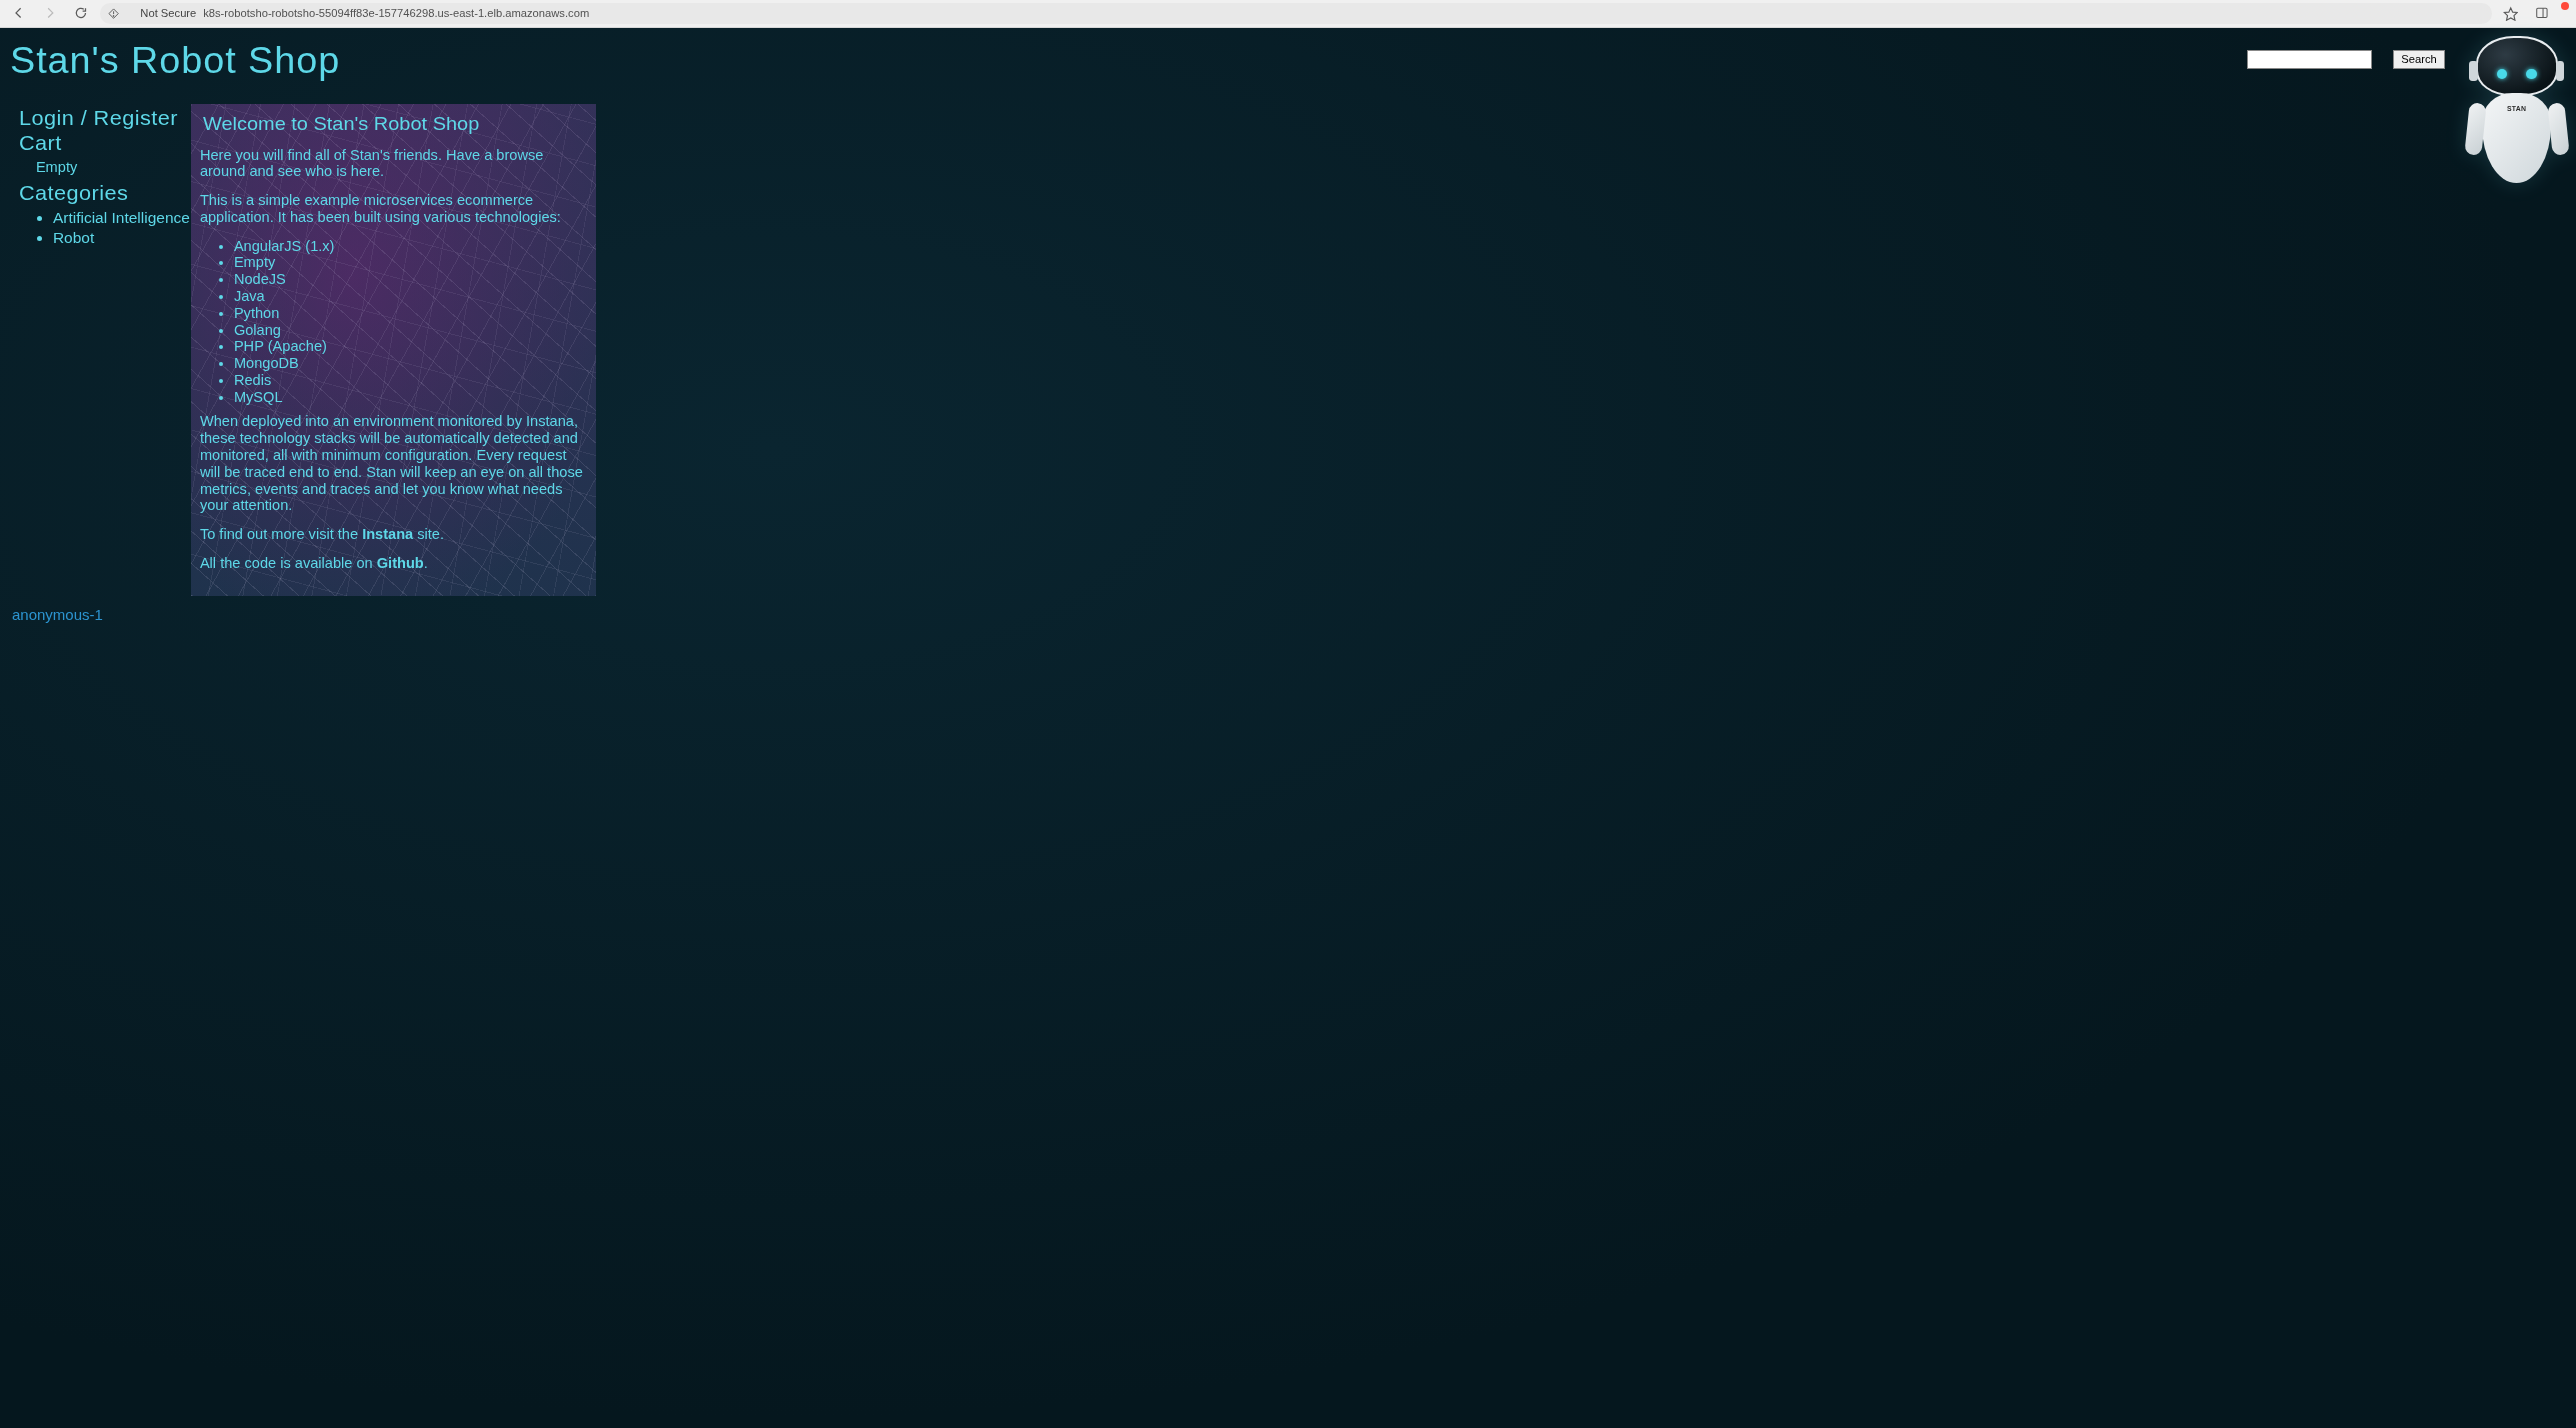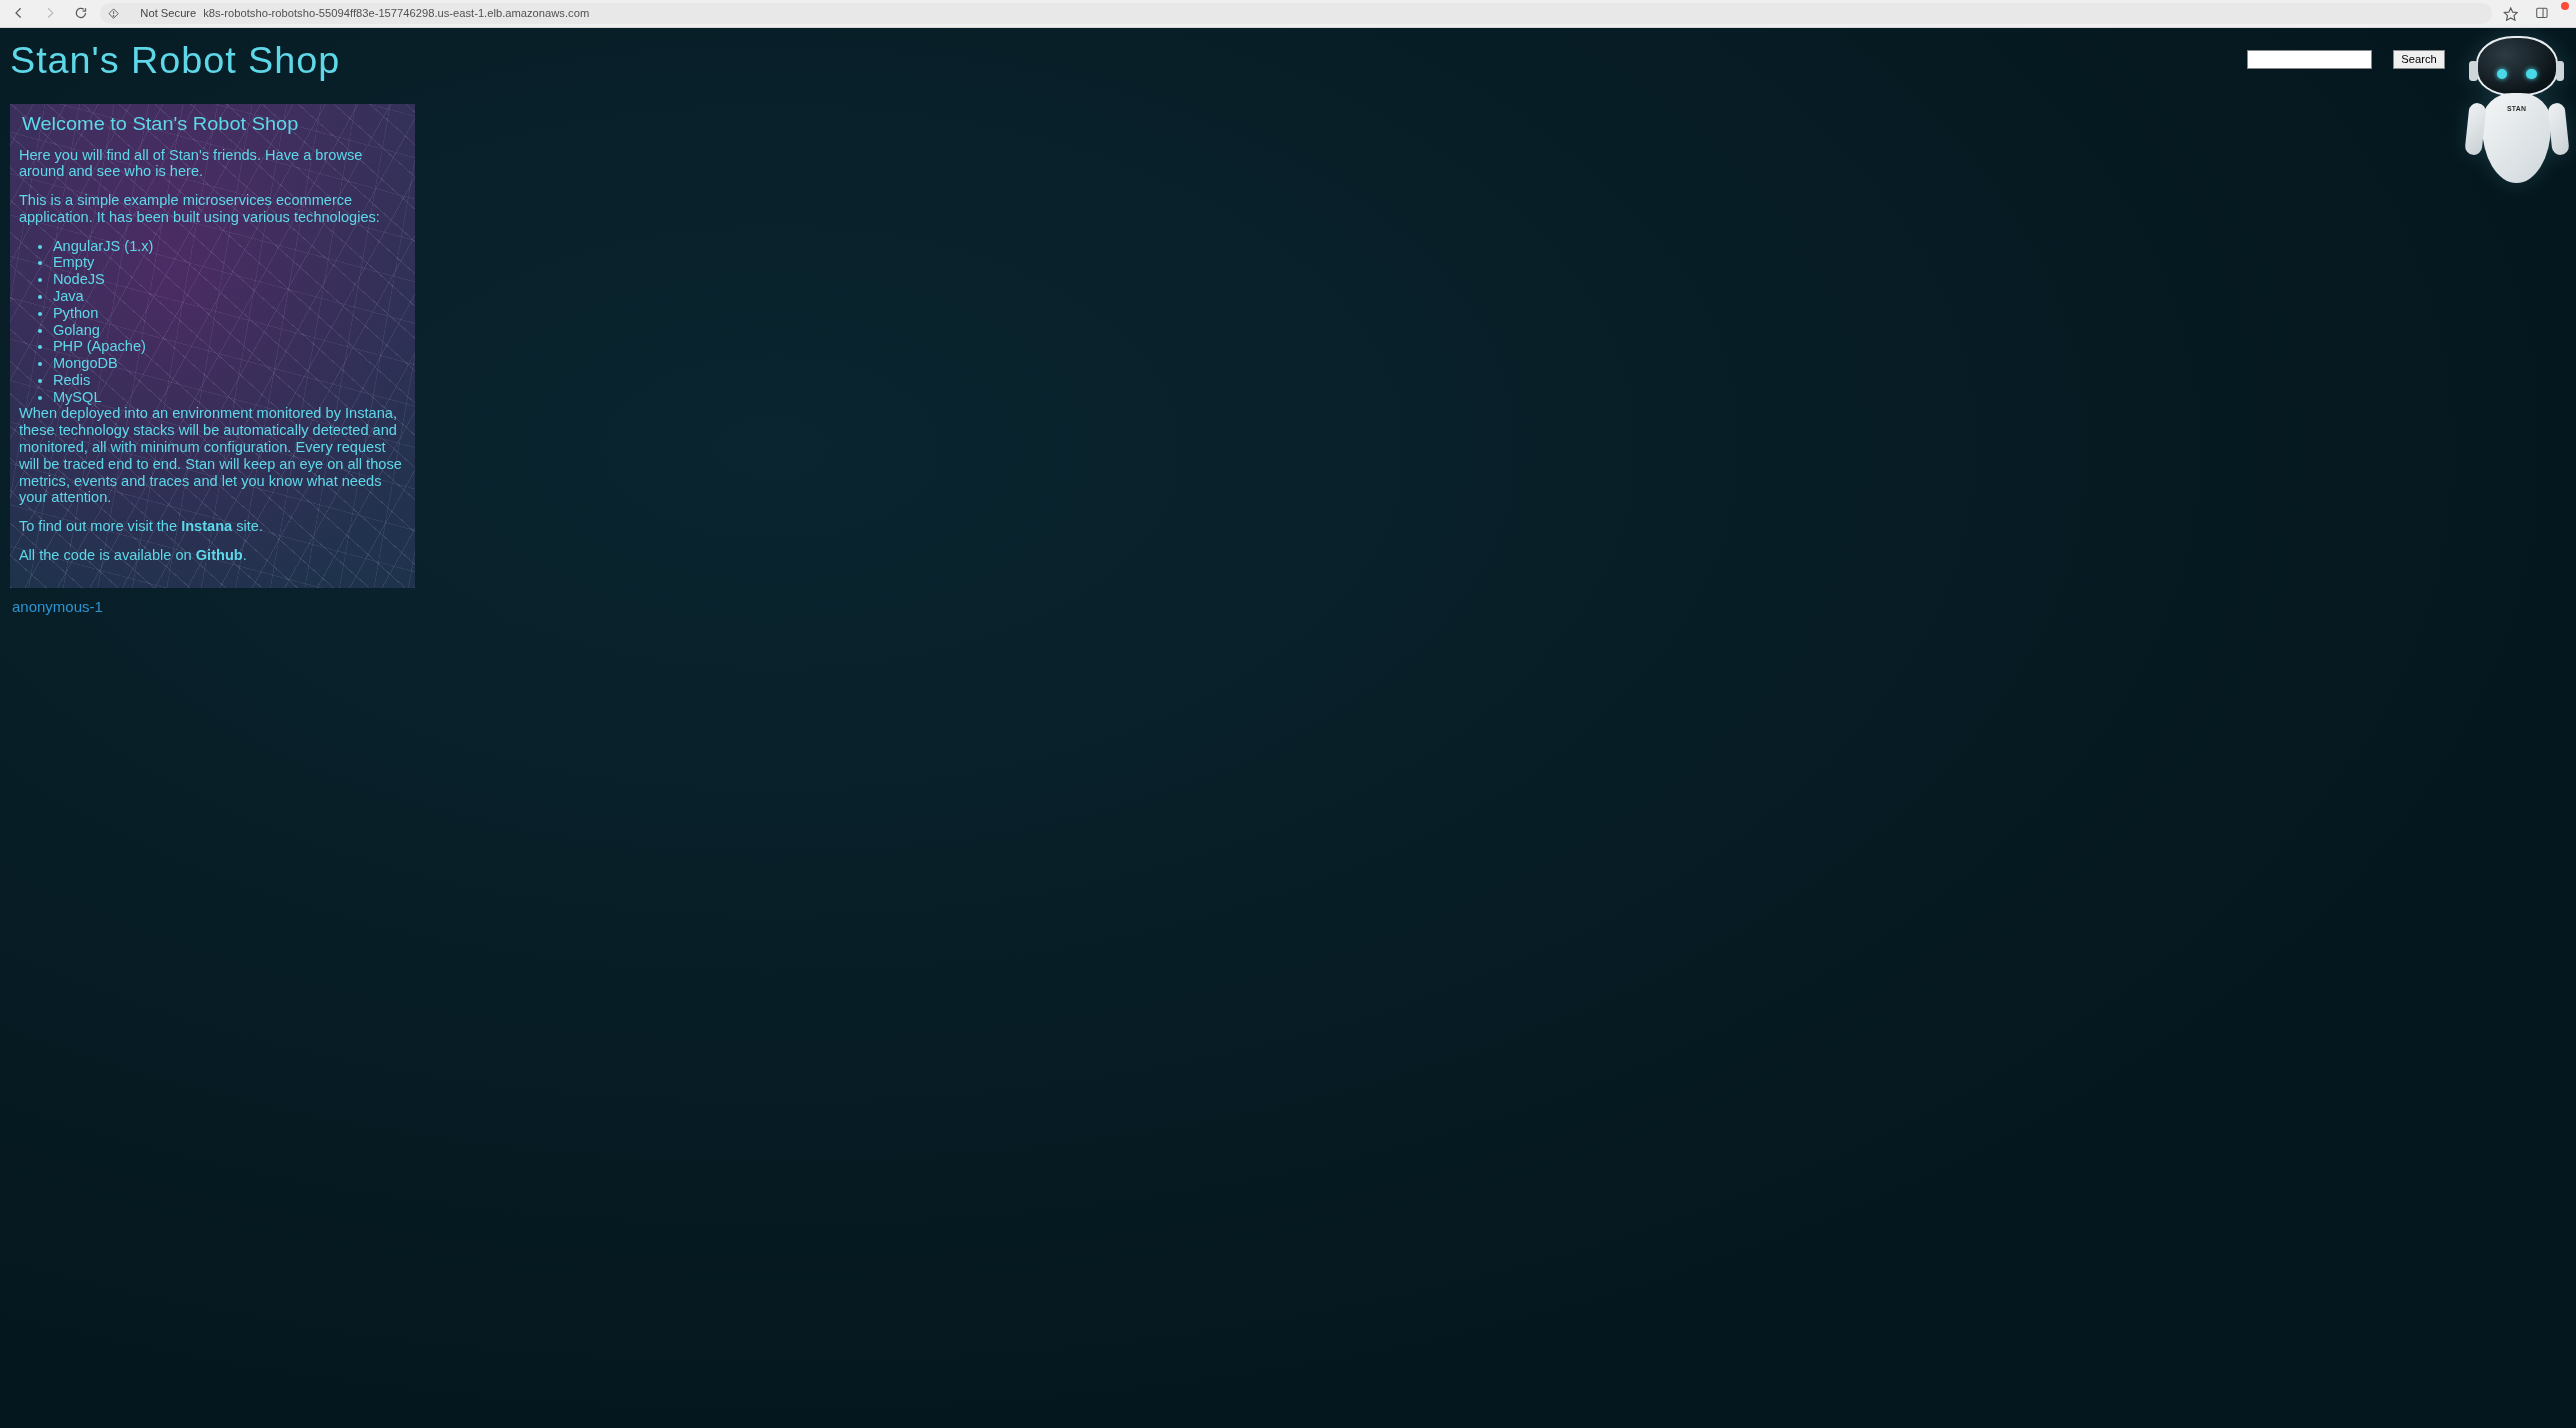--- a/index.html
+++ b/index.html
@@ -227,21 +227,21 @@
     transform: scaleX(1.05);
     transform-origin: left;
   }
   .main-panel p {
     color: #5ed8e8;
     font-size: 14.6px;
     line-height: 1.15;
     margin: 0 0 12px 0;
   }
   .main-panel ul {
-    margin: 0 0 0 0;
+    margin: 0 0 8px 0;
     padding-left: 34px;
   }
   .main-panel li {
     color: #5ed8e8;
     font-size: 14.6px;
     line-height: 1.15;
   }
   .main-panel strong { font-weight: bold; margin-top: 24px; }
   .link-inline { cursor: pointer; font-weight: bold; }
 
@@ -316,20 +316,30 @@
     </div>
     <div class="robot-body">
       <div class="robot-arm l"></div>
       <div class="robot-arm r"></div>
       <span class="robot-label">STAN</span>
     </div>
   </div>
 
   <div class="body-row">
 
+    <nav class="sidebar">
+      <div class="sidebar-heading">Login / Register</div>
+      <div class="sidebar-heading">Cart</div>
+      <div class="sidebar-sub">Empty</div>
+      <div class="sidebar-heading">Categories</div>
+      <ul>
+        <li>Artificial Intelligence</li>
+        <li>Robot</li>
+      </ul>
+    </nav>
 
     <section class="main-panel">
       <h2>Welcome to Stan's Robot Shop</h2>
       <p>Here you will find all of Stan's friends. Have a browse around and see who is here.</p>
       <p>This is a simple example microservices ecommerce application. It has been built using various technologies:</p>
       <ul>
         <li>AngularJS (1.x)</li>
         <li>Empty</li>
         <li>NodeJS</li>
         <li>Java</li>

